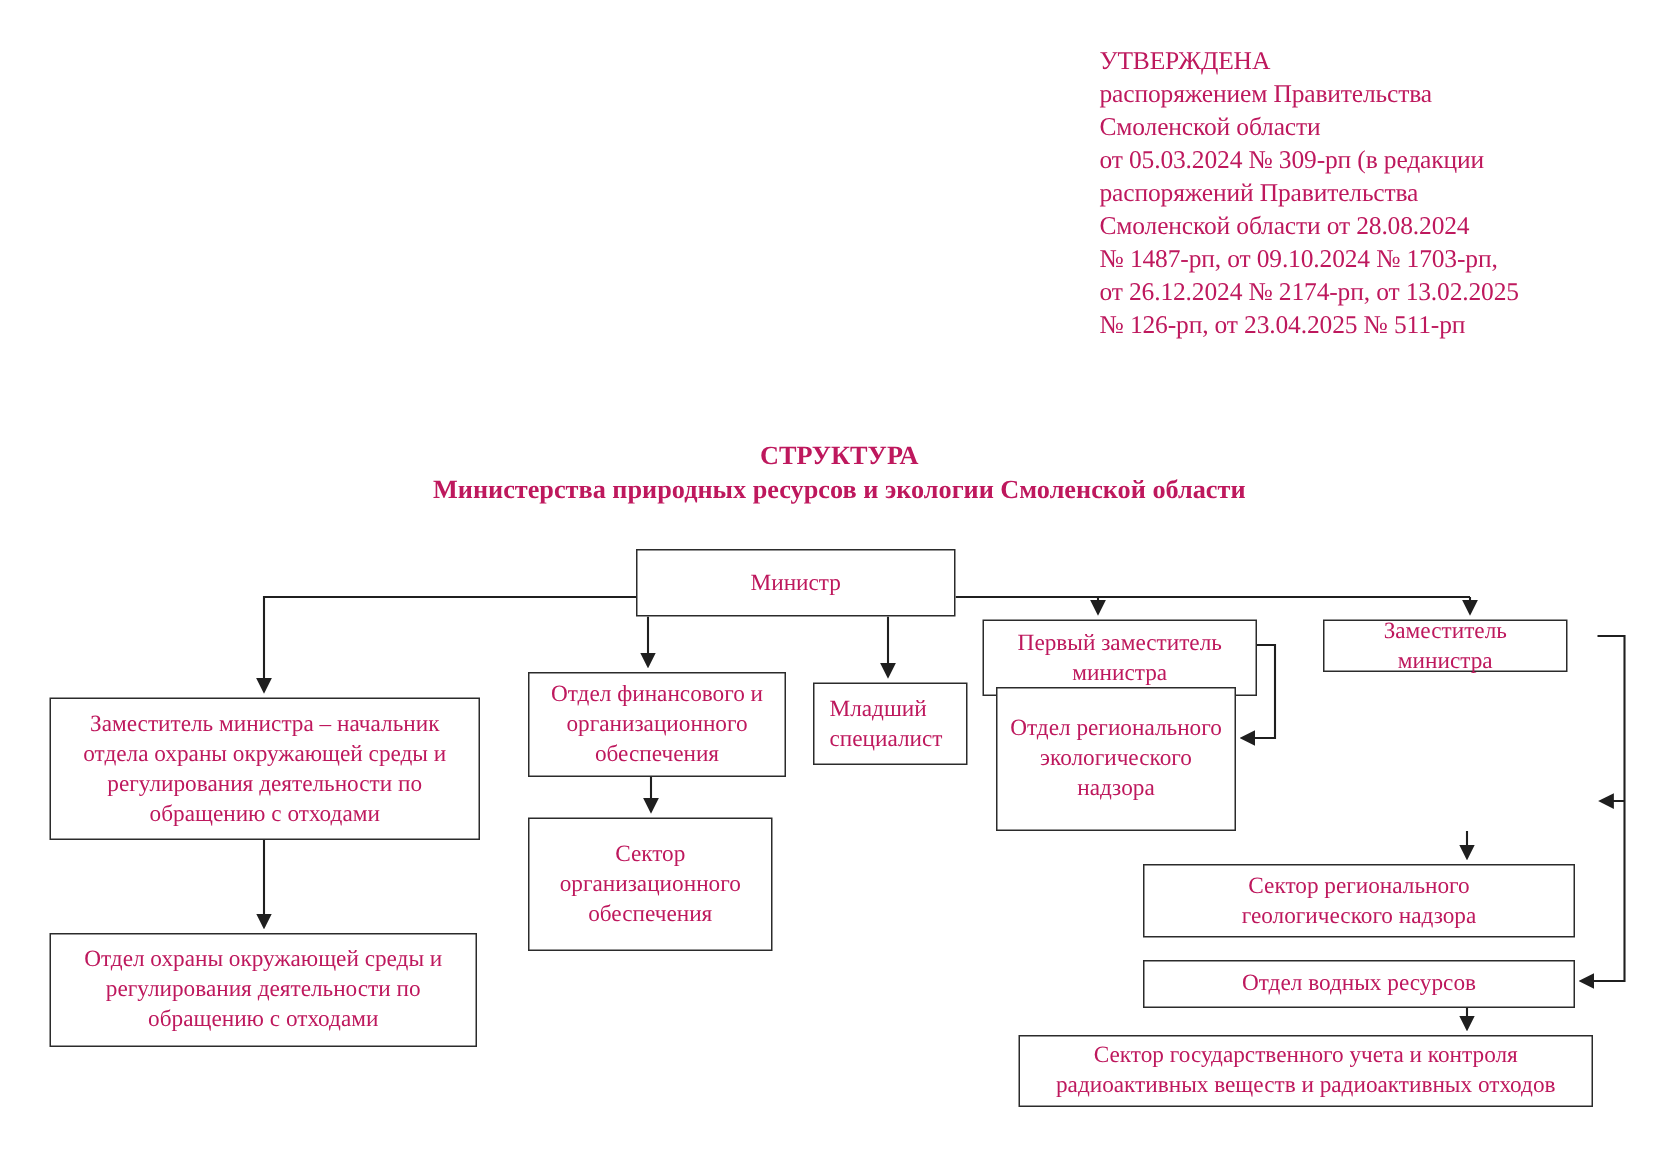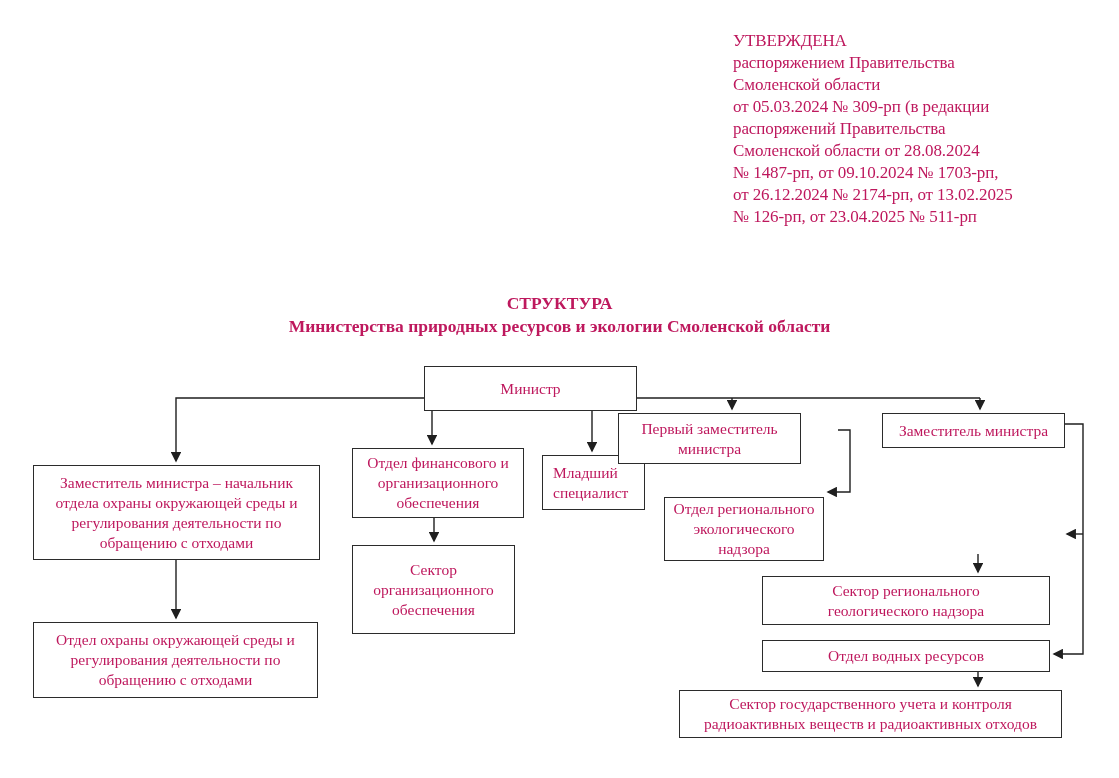--- a/index.html
+++ b/index.html
@@ -56,23 +56,23 @@
     line-height: 20px;
     padding: 2px 8px;
   }
   .b-minister        { left: 424px; top: 366px; width: 213px; height: 45px; }
   .b-deputy-head-env { left:  33px; top: 465px; width: 287px; height: 95px; }
   .b-env-dept        { left:  33px; top: 622px; width: 285px; height: 76px; }
   .b-fin-dept        { left: 352px; top: 448px; width: 172px; height: 70px; }
   .b-org-sector      { left: 352px; top: 545px; width: 163px; height: 89px; }
   .b-junior          { left: 542px; top: 455px; width: 103px; height: 55px;
                        justify-content: flex-start; text-align: left; padding-left: 10px; }
-  .b-first-deputy    { left: 618px; top: 413px; width: 183px; height: 51px; }
-  .b-eco-nadzor      { left: 664px; top: 497px; width: 160px; height: 64px; }
-  .b-deputy-minister { left: 882px; top: 413px; width: 183px; height: 35px; }
+  .b-first-deputy    { left: 655px; top: 413px; width: 183px; height: 51px; }
+  .b-eco-nadzor      { left: 664px; top: 458px; width: 160px; height: 96px; }
+  .b-deputy-minister { left: 882px; top: 413px; width: 163px; height: 35px; }
   .b-subsoil         { left: 882px; top: 465px; width: 181px; height: 89px; }
   .b-geo-sector      { left: 762px; top: 576px; width: 288px; height: 49px; padding: 14px 40px; }
   .b-water-dept      { left: 762px; top: 640px; width: 288px; height: 32px; }
   .b-radioactive     { left: 679px; top: 690px; width: 383px; height: 48px; }
 </style>
 </head>
 <body>
 
 <div class="page">
 

